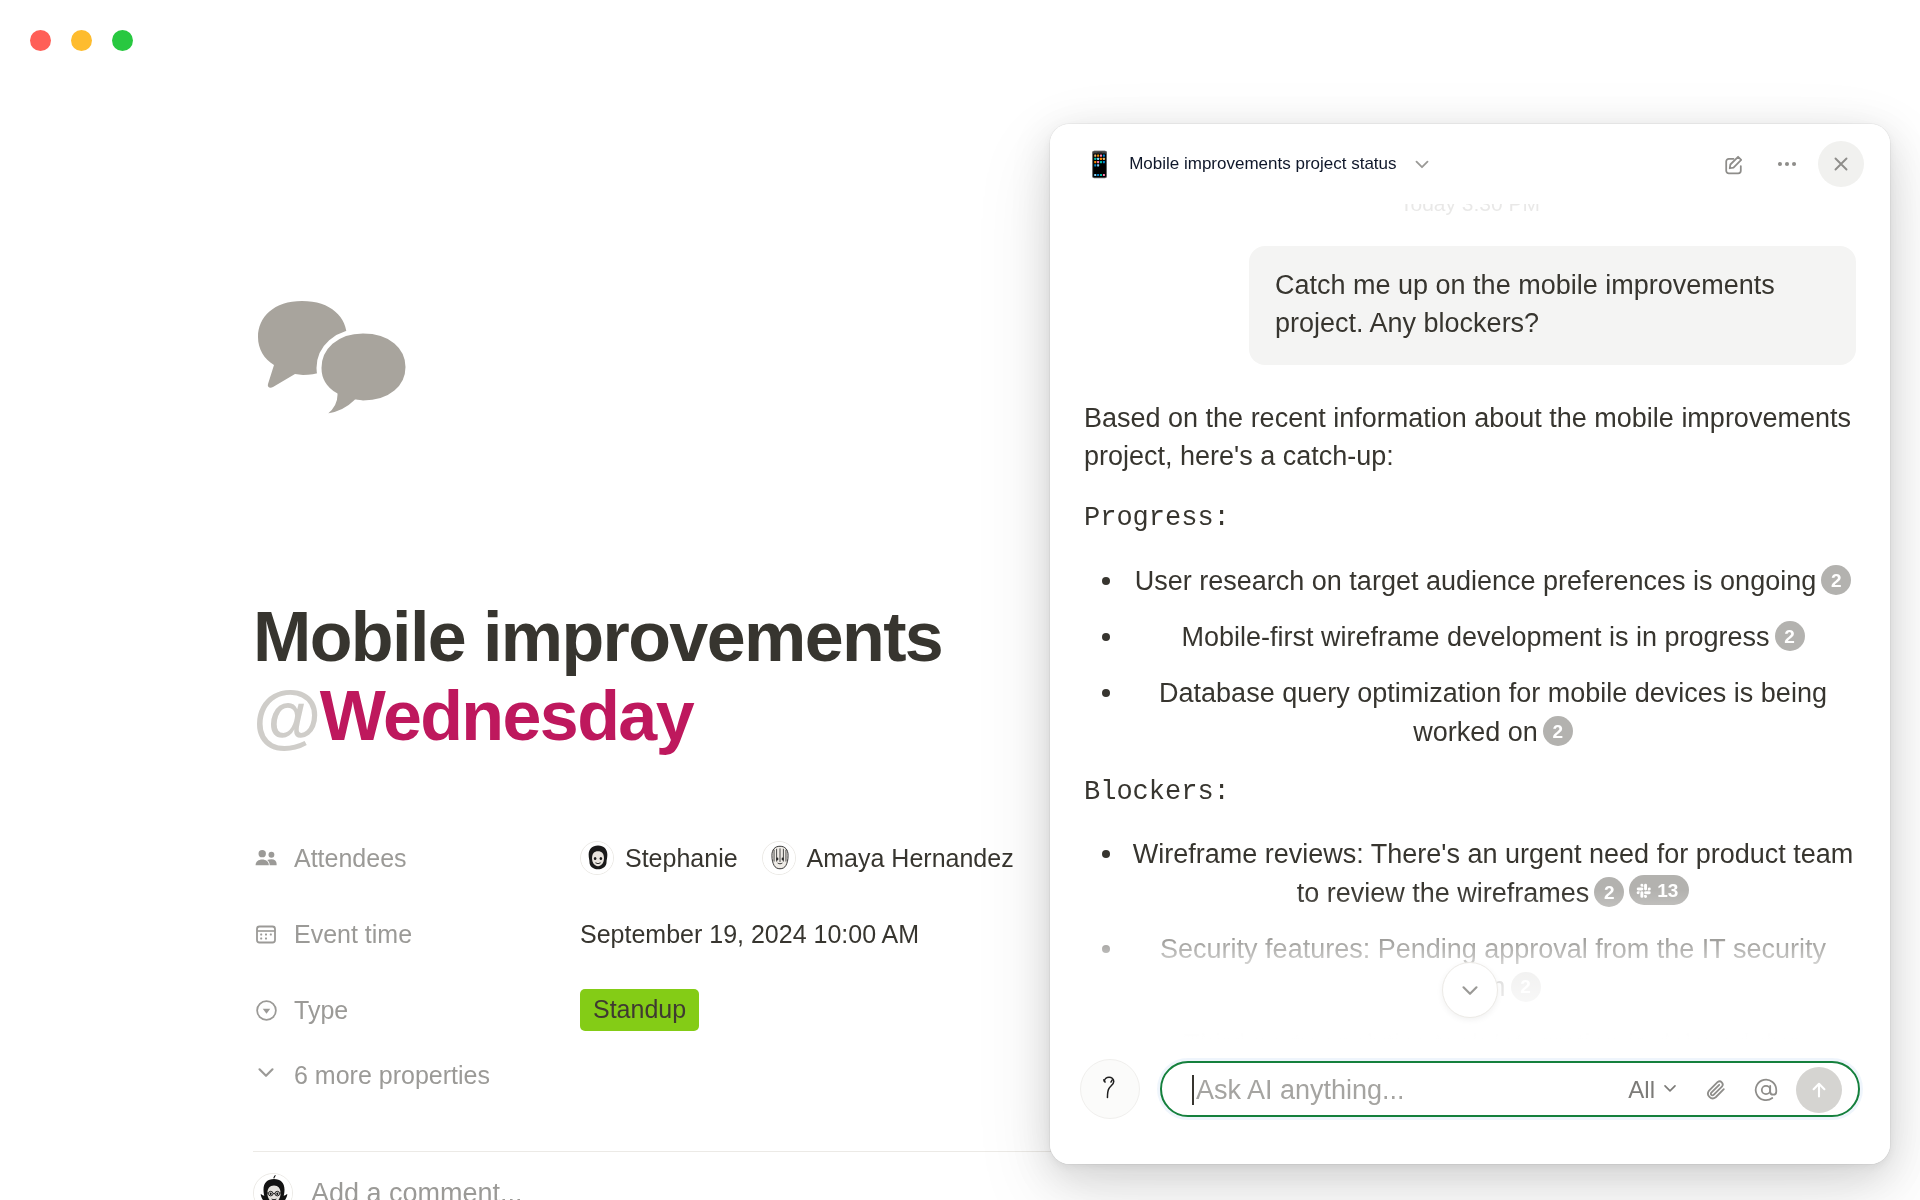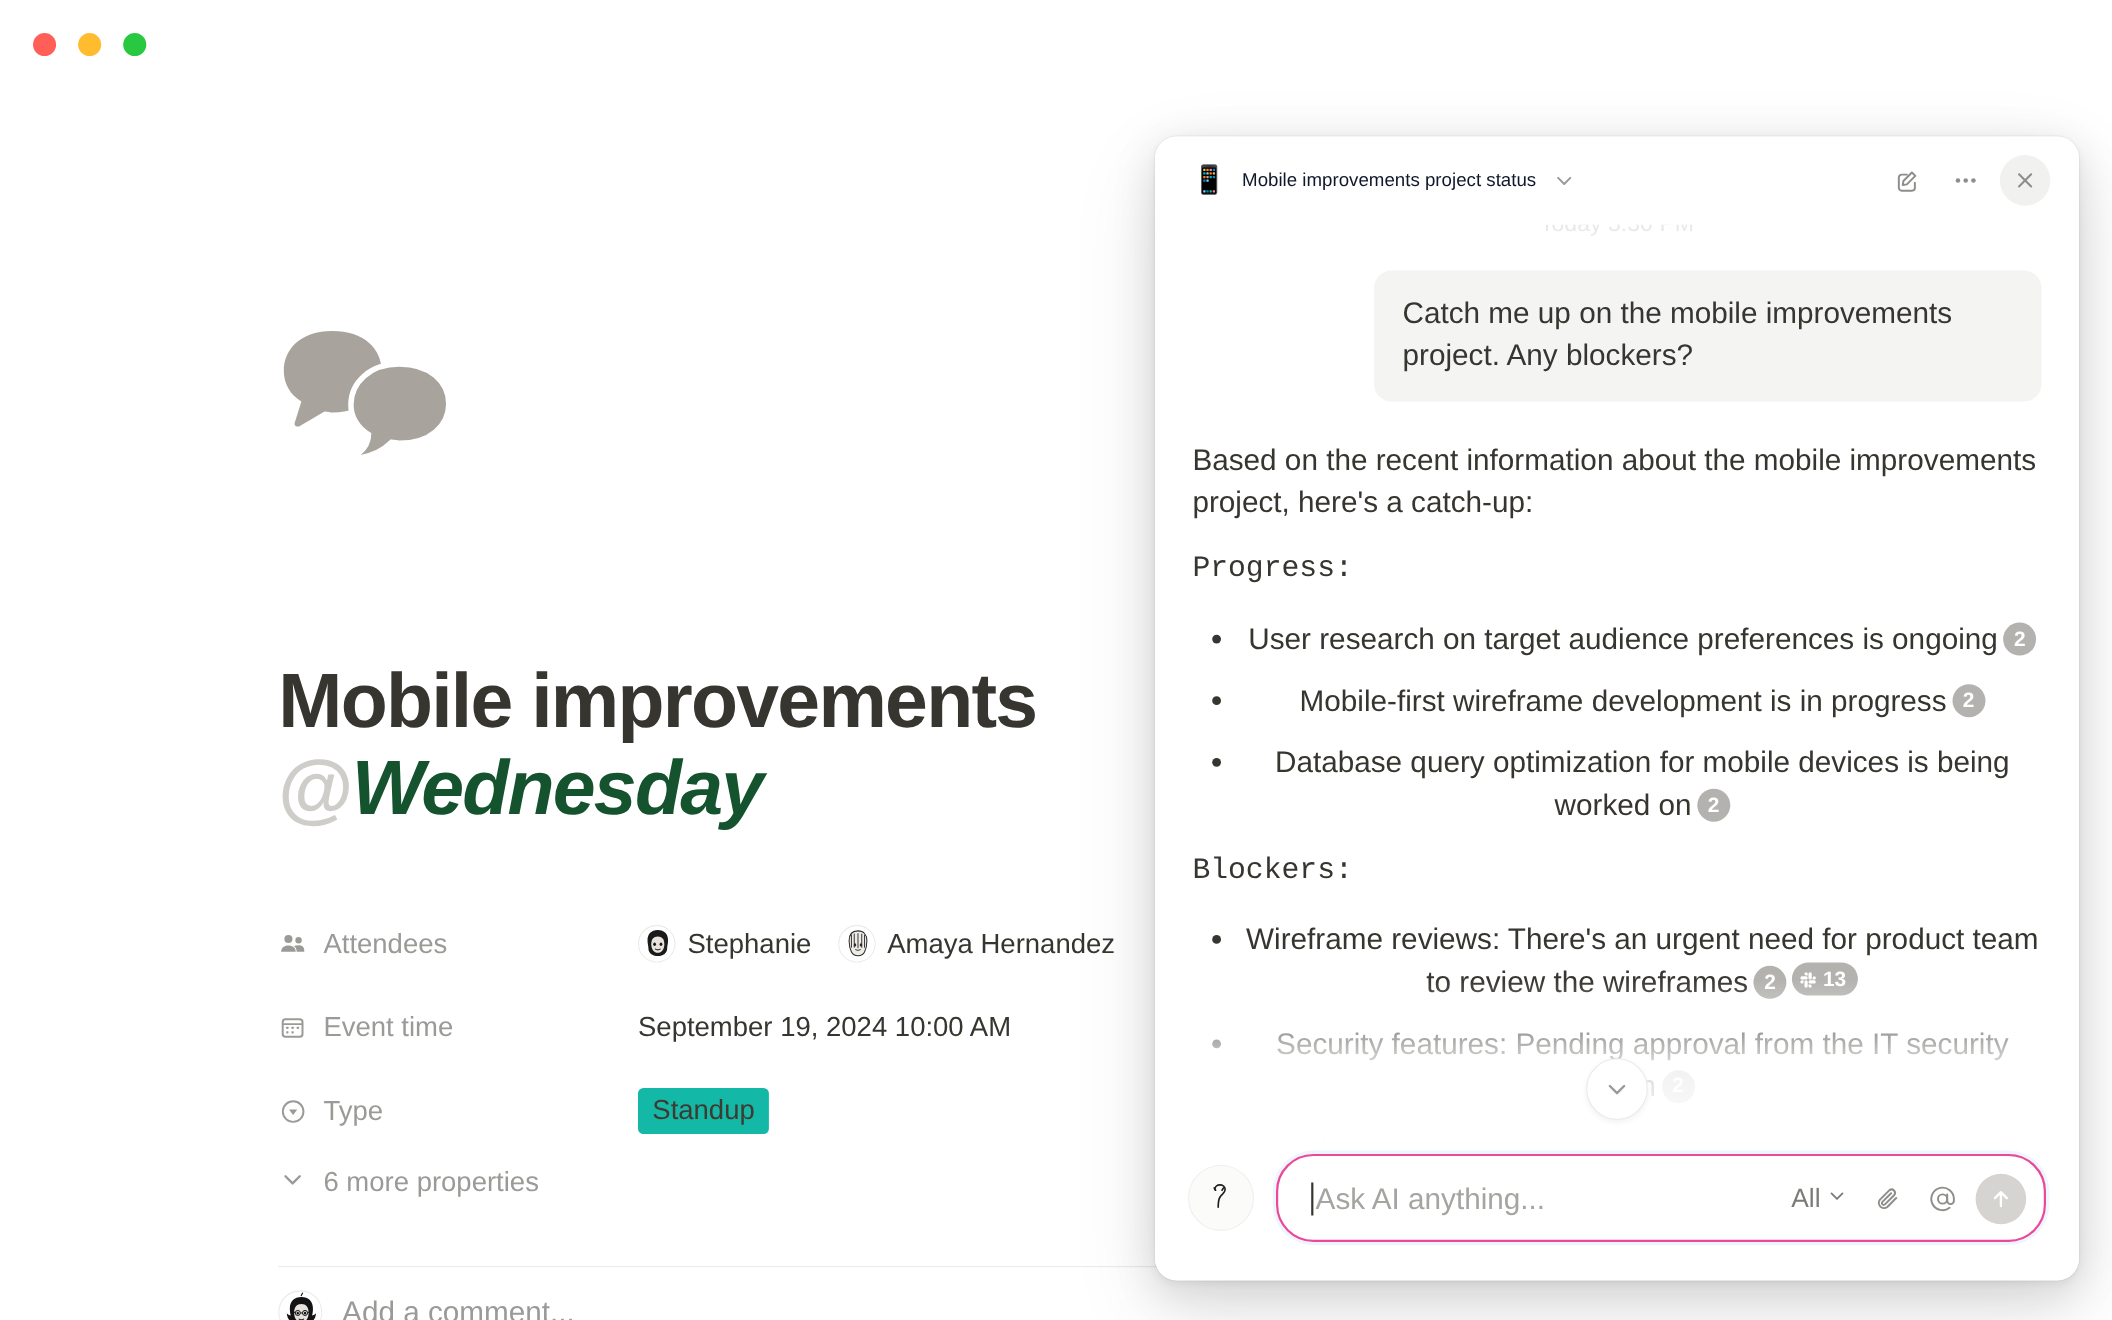--- a/index.html
+++ b/index.html
@@ -60,21 +60,21 @@
     position: absolute;
     left: 253px; top: 522px;
     width: 1100px;
     font-size: 70px;
     font-weight: 700;
     letter-spacing: -1.6px;
     line-height: 1.13;
     color: #37352f;
   }
   .doc-title .at { color: #cfcdc9; }
-  .doc-title .mention { color: #14532d; font-style: italic; }
+  .doc-title .mention { color: #be185d; }
 
   
   .props {
     position: absolute;
     left: 253px; top: 755px;
     width: 1060px;
   }
   .prop-row {
     display: flex;
     align-items: center;
@@ -115,21 +115,21 @@
     border-radius: 50%;
     background: #ffffff;
     border: 1px solid #eceae6;
     overflow: hidden;
     flex: 0 0 34px;
   }
   .tag {
     display: inline-block;
     padding: 5px 13px 7px;
     border-radius: 5px;
-    background: #14b8a6;
+    background: #84cc16;
     color: #3f3a31;
     font-size: 25px;
     line-height: 1.2;
   }
   .more-props {
     display: flex;
     align-items: center;
     gap: 15px;
     color: #9b9a97;
     font-size: 25px;
@@ -344,23 +344,23 @@
     width: 60px; height: 60px;
     border-radius: 50%;
     background: #fbfbfa;
     border: 1px solid #f0efed;
     display: flex; align-items: center; justify-content: center;
     flex: 0 0 60px;
     cursor: pointer;
   }
   .composer {
     flex: 1 1 auto;
-    height: 80px;
+    height: 56px;
     border-radius: 34px;
-    border: 2px solid #ec4899;
+    border: 2px solid #15803d;
     box-shadow: 0 0 0 3px rgba(168,200,240,0.18);
     background: #ffffff;
     display: flex;
     align-items: center;
     padding: 2px 16px 0 30px;
     gap: 6px;
   }
   .composer-input {
     flex: 1 1 auto;
     display: flex;

